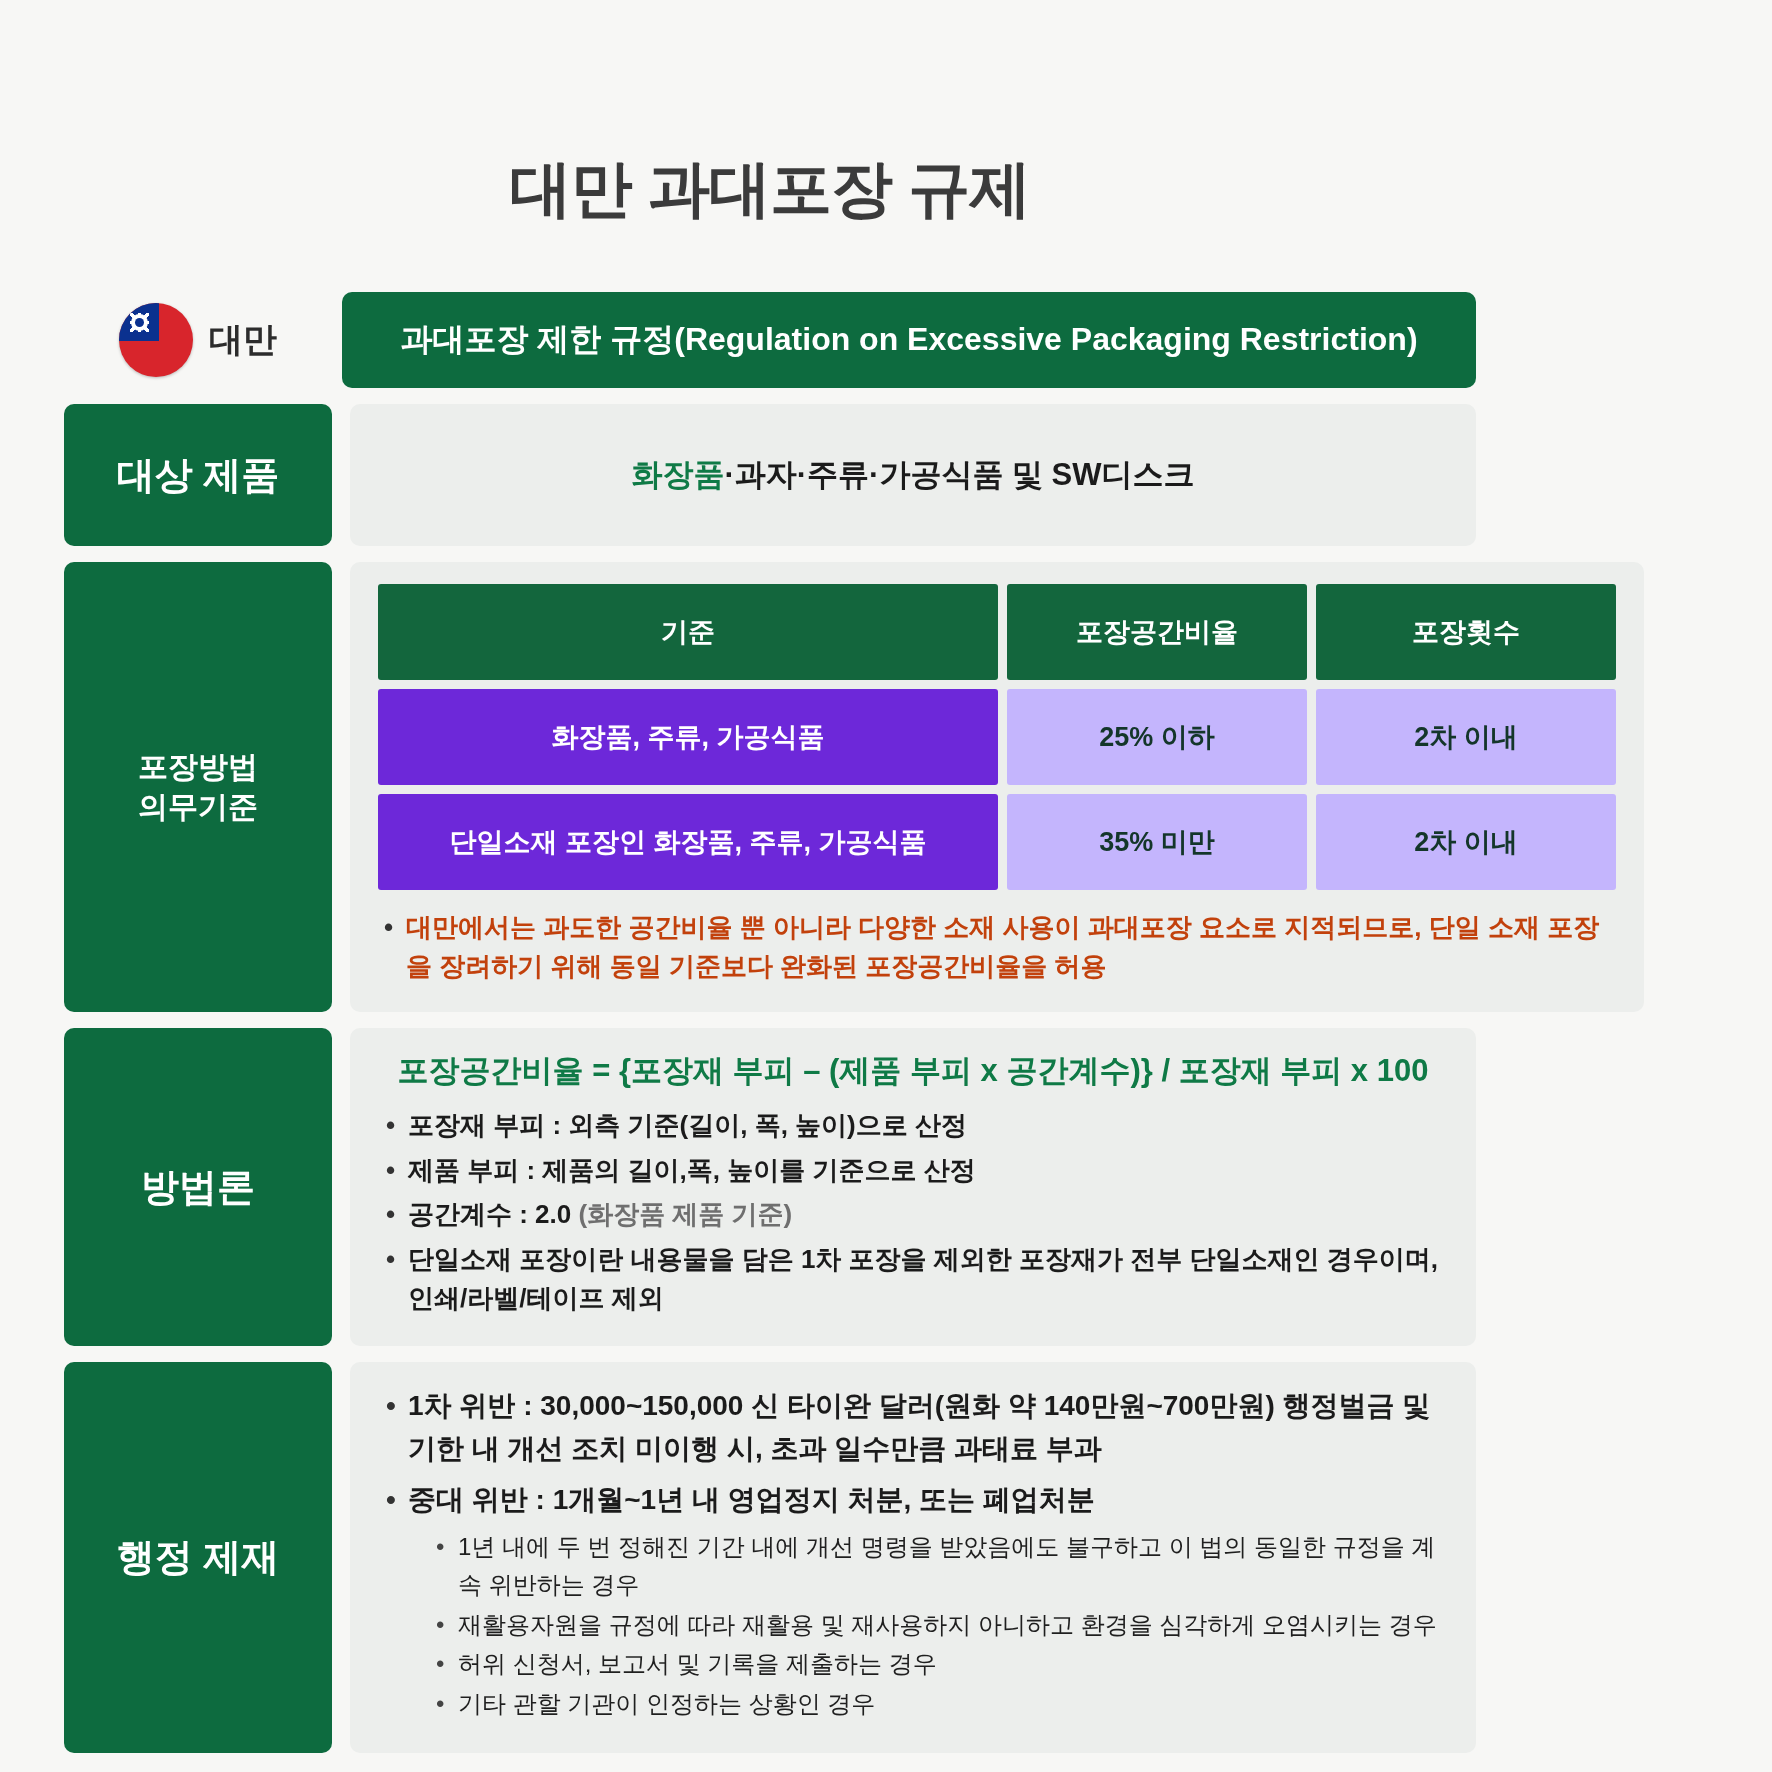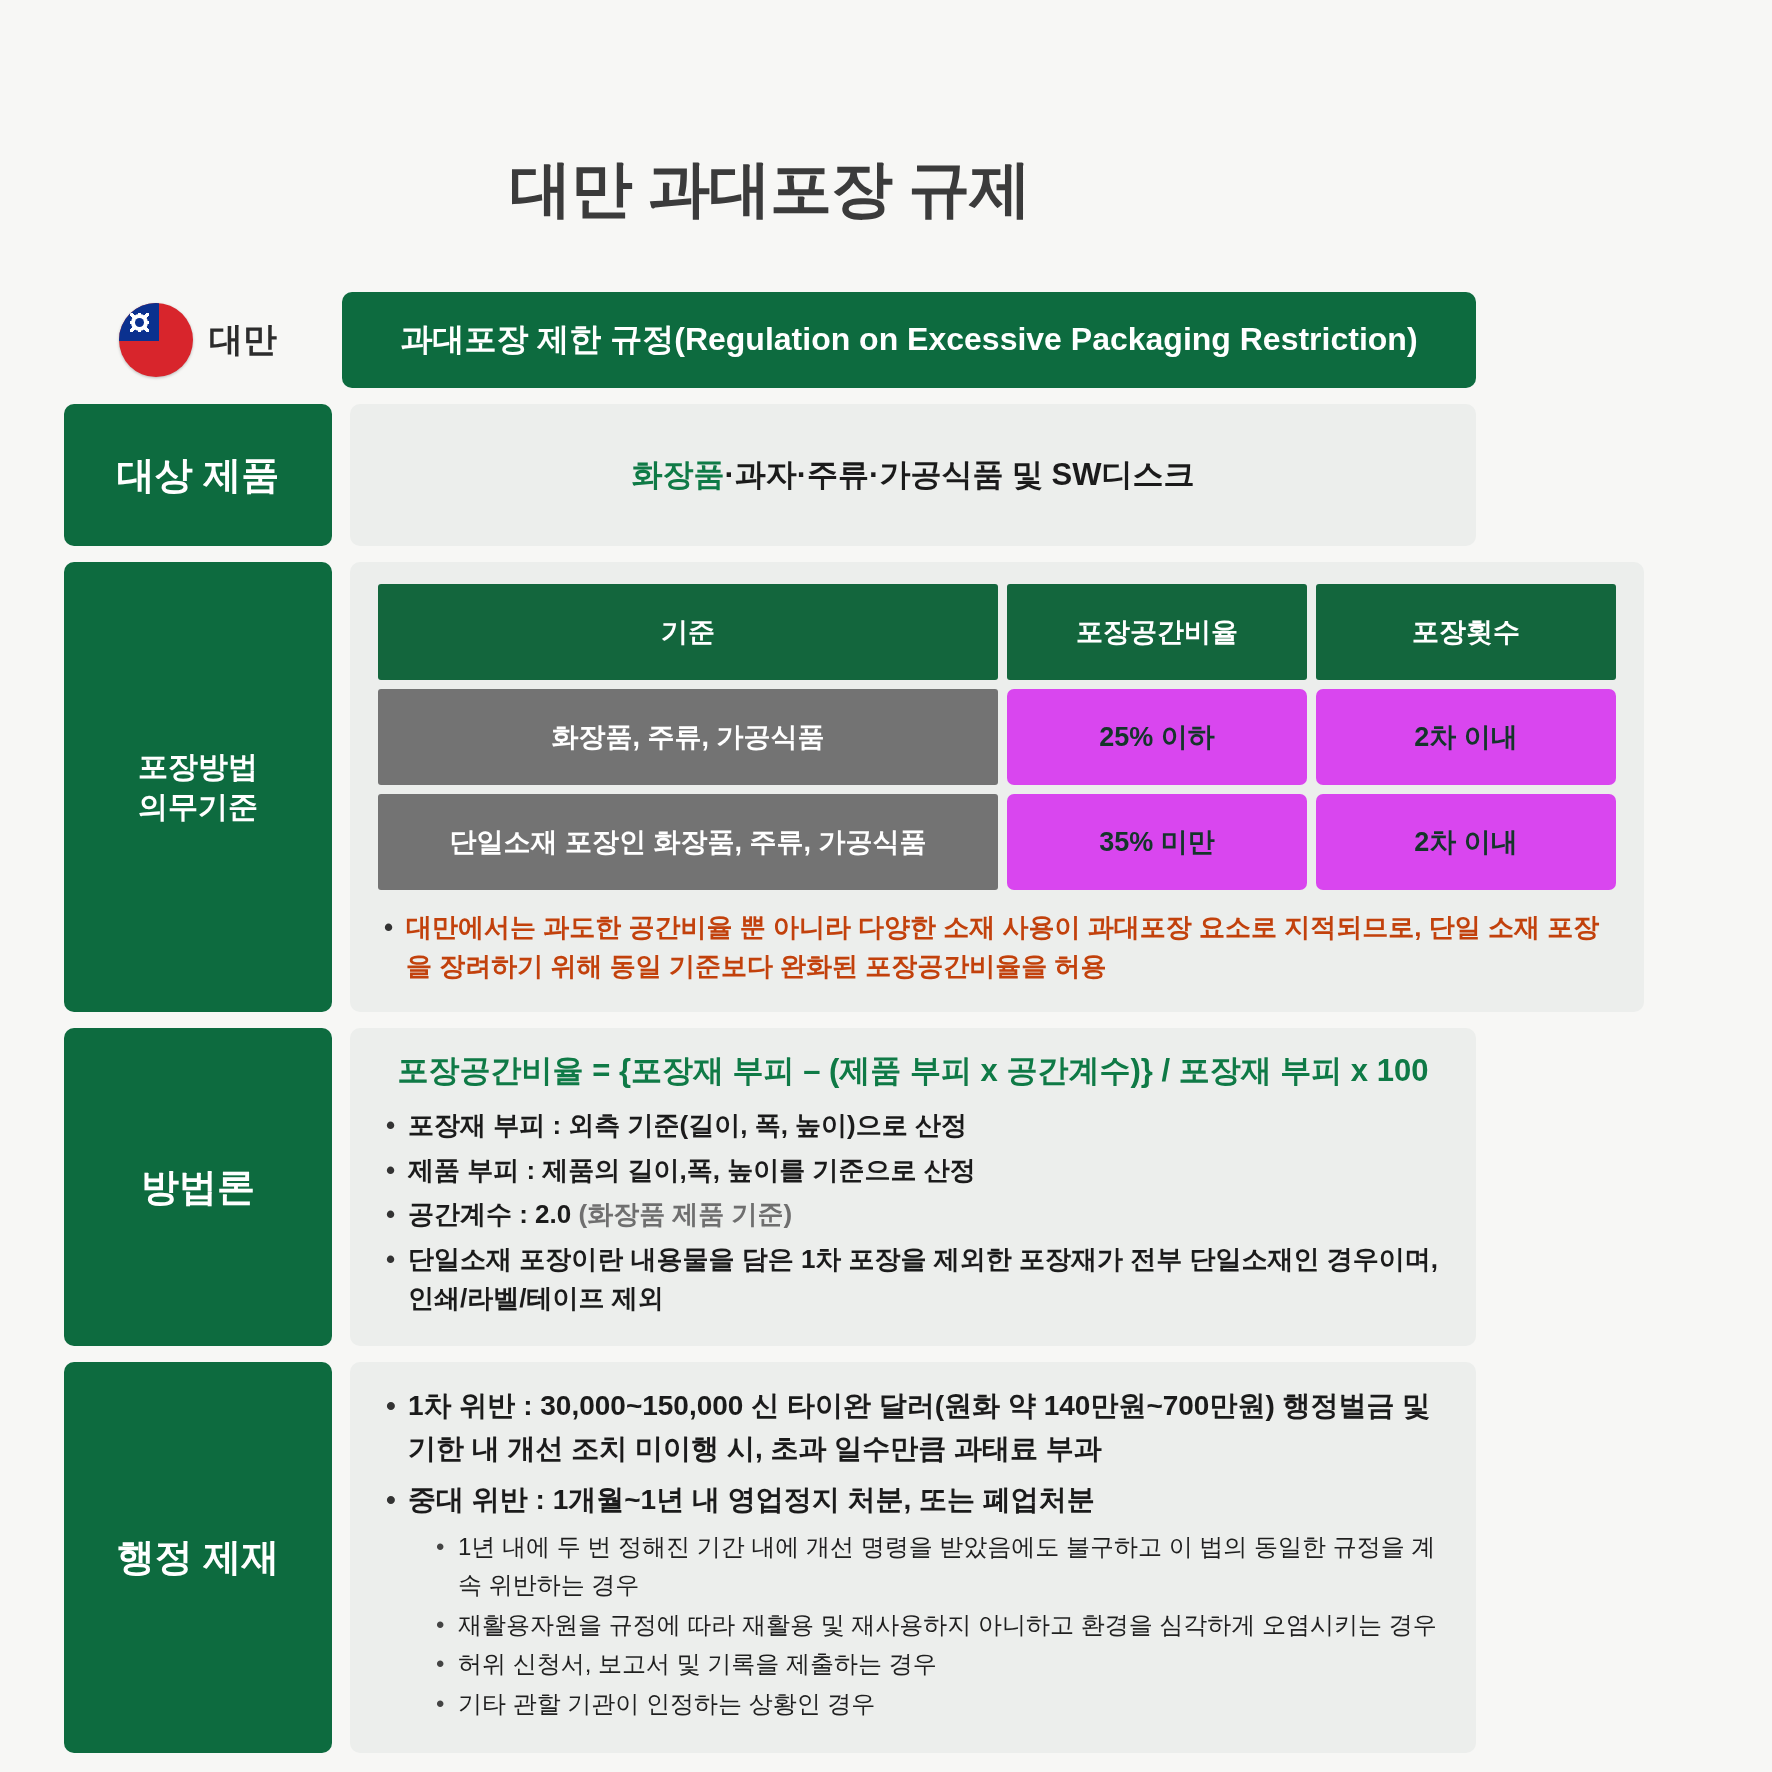--- a/index.html
+++ b/index.html
@@ -150,22 +150,22 @@
     text-align: center;
     font-size: 27px;
     font-weight: bold;
     padding: 30px 8px;
     border-radius: 3px;
   }
   .th { background: #13663d; color: #fff; }
   .c1 { flex: 0 0 620px; }
   .c2 { flex: 0 0 300px; }
   .c3 { flex: 0 0 300px; }
-  .td.name { background: #737373; color: #fff; }
-  .td.val { background: #d946ef; color: #14362a; border-radius: 7px; }
+  .td.name { background: #6d28d9; color: #fff; }
+  .td.val { background: #c4b5fd; color: #14362a; }
 
   .bullets { margin-top: 18px; }
   .bullets li {
     list-style: none;
     position: relative;
     padding-left: 28px;
     font-size: 26px;
     line-height: 1.5;
     margin-bottom: 4px;
     color: #c2410c;

